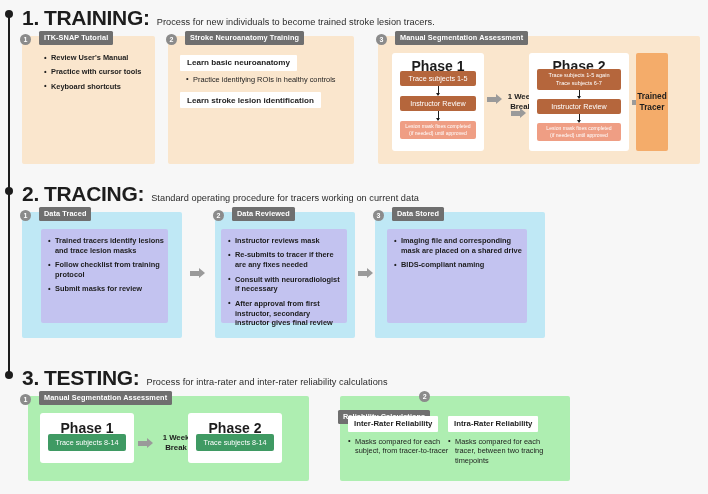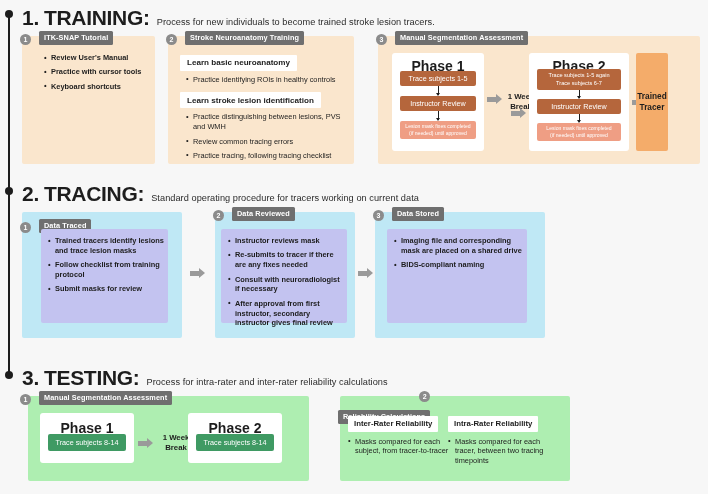--- a/index.html
+++ b/index.html
@@ -156,25 +156,20 @@
   <div class="step" style="left:166px; top:31px;">
     <span class="step-badge">2</span>
     <span class="step-tag">Stroke Neuroanatomy Training</span>
   </div>
   <div style="position:absolute; left:180px; top:51px; width:165px;">
     <div class="chip">Learn basic neuroanatomy</div>
     <ul class="bl norm" style="margin-left:6px;">
       <li>Practice identifying ROIs in healthy controls</li>
     </ul>
     <div class="chip" style="margin-top:1px;">Learn stroke lesion identification</div>
-    <ul class="bl norm" style="margin-left:6px;">
-      <li>Practice distinguishing between lesions, PVS and WMH</li>
-      <li>Review common tracing errors</li>
-      <li>Practice tracing, following tracing checklist</li>
-    </ul>
   </div>
 
   <div class="panel panel-orange" style="left:378px; top:36px; width:322px; height:128px;"></div>
   <div class="step" style="left:376px; top:31px;">
     <span class="step-badge">3</span>
     <span class="step-tag">Manual Segmentation Assessment</span>
   </div>
 
   <div class="inner-white" style="left:392px; top:53px; width:92px; height:98px;"></div>
   <div class="phase-title" style="position:absolute; left:392px; top:58px; width:92px;">Phase 1</div>
@@ -231,21 +226,21 @@
     </div>
   </div>
 
   <div class="sec-head" style="left:22px; top:182px;">
     <span class="sec-num">2.</span>
     <span class="sec-num" style="margin-left:5px;">TRACING:</span>
     <span class="sec-sub">Standard operating procedure for tracers working on current data</span>
   </div>
 
   <div class="panel panel-blue" style="left:22px; top:212px; width:160px; height:126px;"></div>
-  <div class="step" style="left:20px; top:219px;">
+  <div class="step" style="left:20px; top:207px;">
     <span class="step-badge">1</span>
     <span class="step-tag">Data Traced</span>
   </div>
   <div class="inner-purple" style="left:41px; top:229px; width:127px; height:94px;"></div>
   <ul class="bl" style="position:absolute; left:48px; top:236px; width:117px;">
     <li>Trained tracers identify lesions and trace lesion masks</li>
     <li>Follow checklist from training protocol</li>
     <li>Submit masks for review</li>
   </ul>
 

